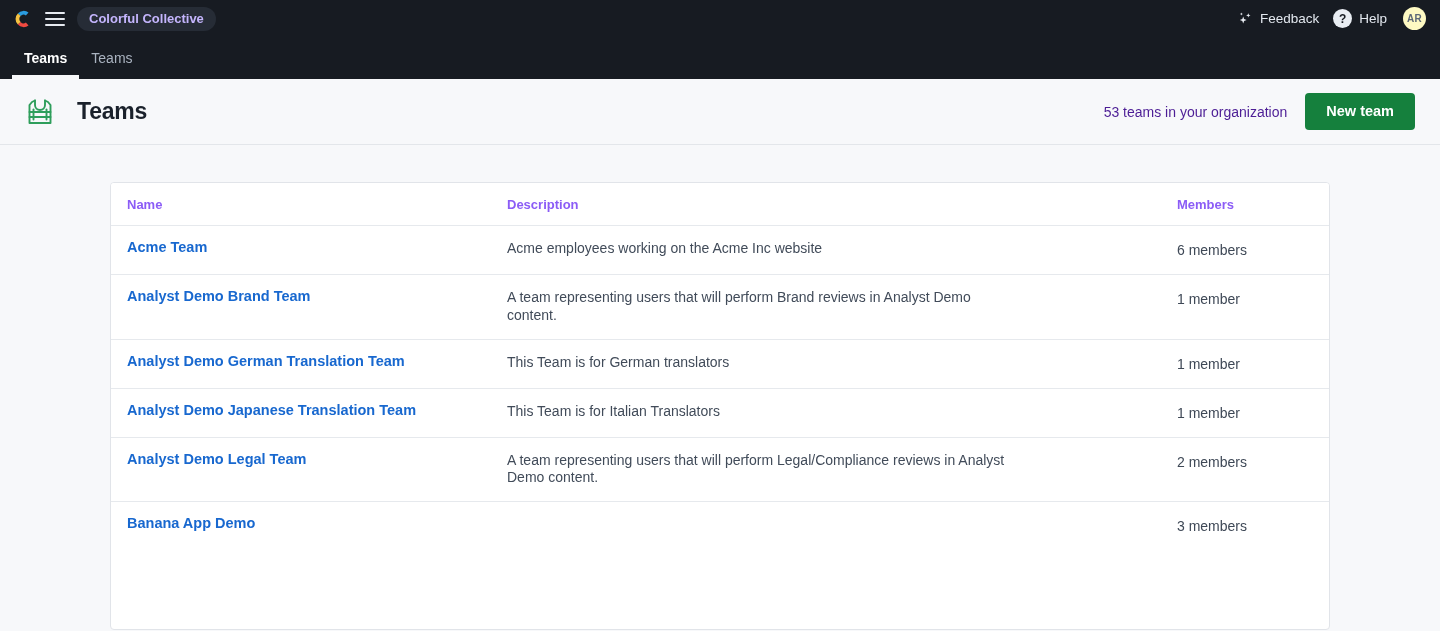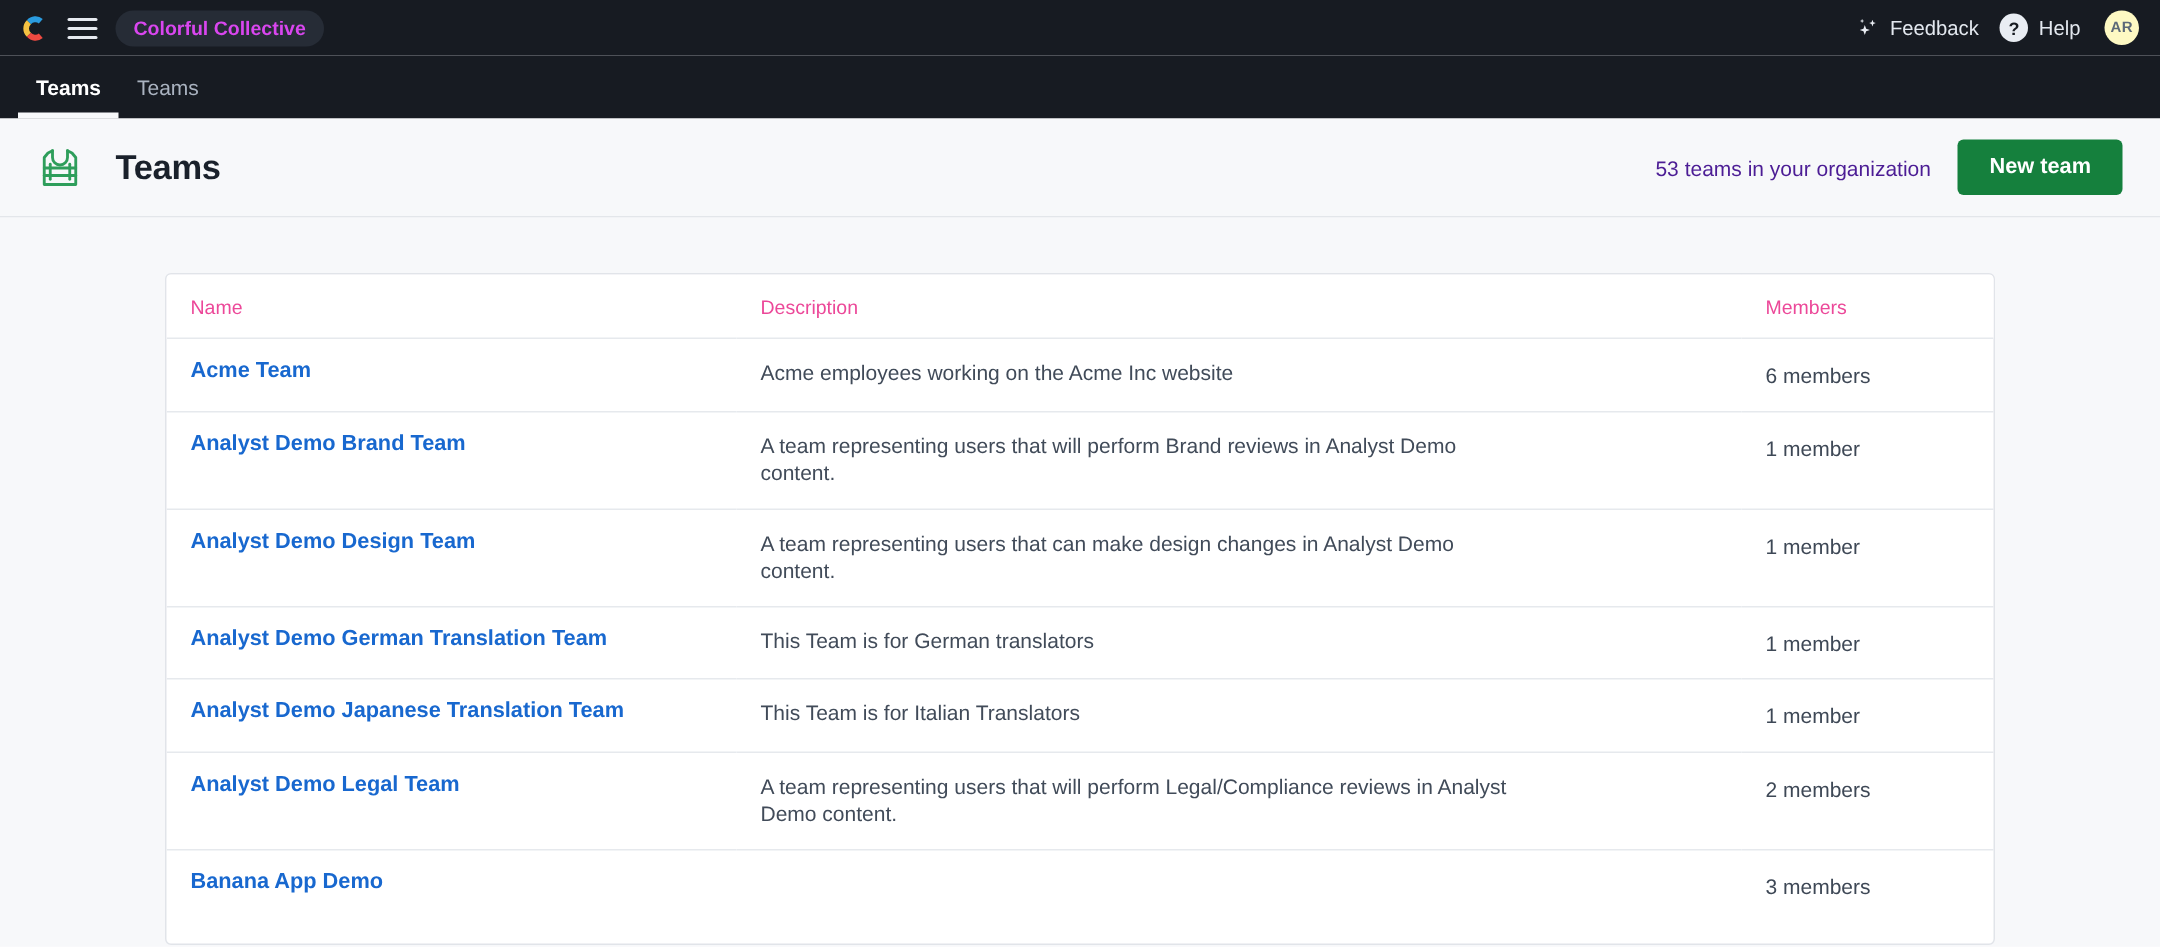--- a/index.html
+++ b/index.html
@@ -31,21 +31,21 @@
     width: 20px; height: 20px;
     display: flex; flex-direction: column;
     justify-content: center; gap: 4px;
     cursor: pointer;
     flex: 0 0 auto;
     margin-right: 12px;
   }
   .hamburger i { display: block; height: 2px; background: #e6eaf0; border-radius: 1px; }
   .org-pill {
     background: #262c36;
-    color: #d946ef;
+    color: #c4b5fd;
     font-size: 13px;
     font-weight: bold;
     padding: 5px 12px 6px;
     border-radius: 13px;
     line-height: 1;
     cursor: pointer;
     white-space: nowrap;
   }
   .topbar-right {
     margin-left: auto;
@@ -150,22 +150,22 @@
     width: 1220px;
     background: #ffffff;
     border: 1px solid #e1e4e9;
     border-radius: 4px;
     overflow: hidden;
   }
   table.teams { width: 100%; border-collapse: collapse; table-layout: fixed; }
   table.teams th {
     text-align: left;
     font-size: 13px;
-    font-weight: normal;
-    color: #ec4899;
+    font-weight: bold;
+    color: #8b5cf6;
     padding: 14px 16px 13px;
     border-bottom: 1px solid #e6e9ed;
     background: #ffffff;
   }
   table.teams td {
     padding: 14px 16px;
     border-bottom: 1px solid #e6e9ed;
     vertical-align: top;
     font-size: 14px;
     color: #3e4856;
@@ -275,27 +275,20 @@
             <td class="col-mem mem-cell">6 members</td>
           </tr>
           <tr>
             <td class="col-name name-cell"><a class="team-link">Analyst Demo Brand Team</a></td>
             <td class="col-desc">
               <div class="desc-cell">A team representing users that will perform Brand reviews in Analyst Demo content.</div>
             </td>
             <td class="col-mem mem-cell">1 member</td>
           </tr>
           <tr>
-            <td class="col-name name-cell"><a class="team-link">Analyst Demo Design Team</a></td>
-            <td class="col-desc">
-              <div class="desc-cell">A team representing users that can make design changes in Analyst Demo content.</div>
-            </td>
-            <td class="col-mem mem-cell">1 member</td>
-          </tr>
-          <tr>
             <td class="col-name name-cell"><a class="team-link">Analyst Demo German Translation Team</a></td>
             <td class="col-desc">
               <div class="desc-cell">This Team is for German translators</div>
             </td>
             <td class="col-mem mem-cell">1 member</td>
           </tr>
           <tr>
             <td class="col-name name-cell"><a class="team-link">Analyst Demo Japanese Translation Team</a></td>
             <td class="col-desc">
               <div class="desc-cell">This Team is for Italian Translators</div>

